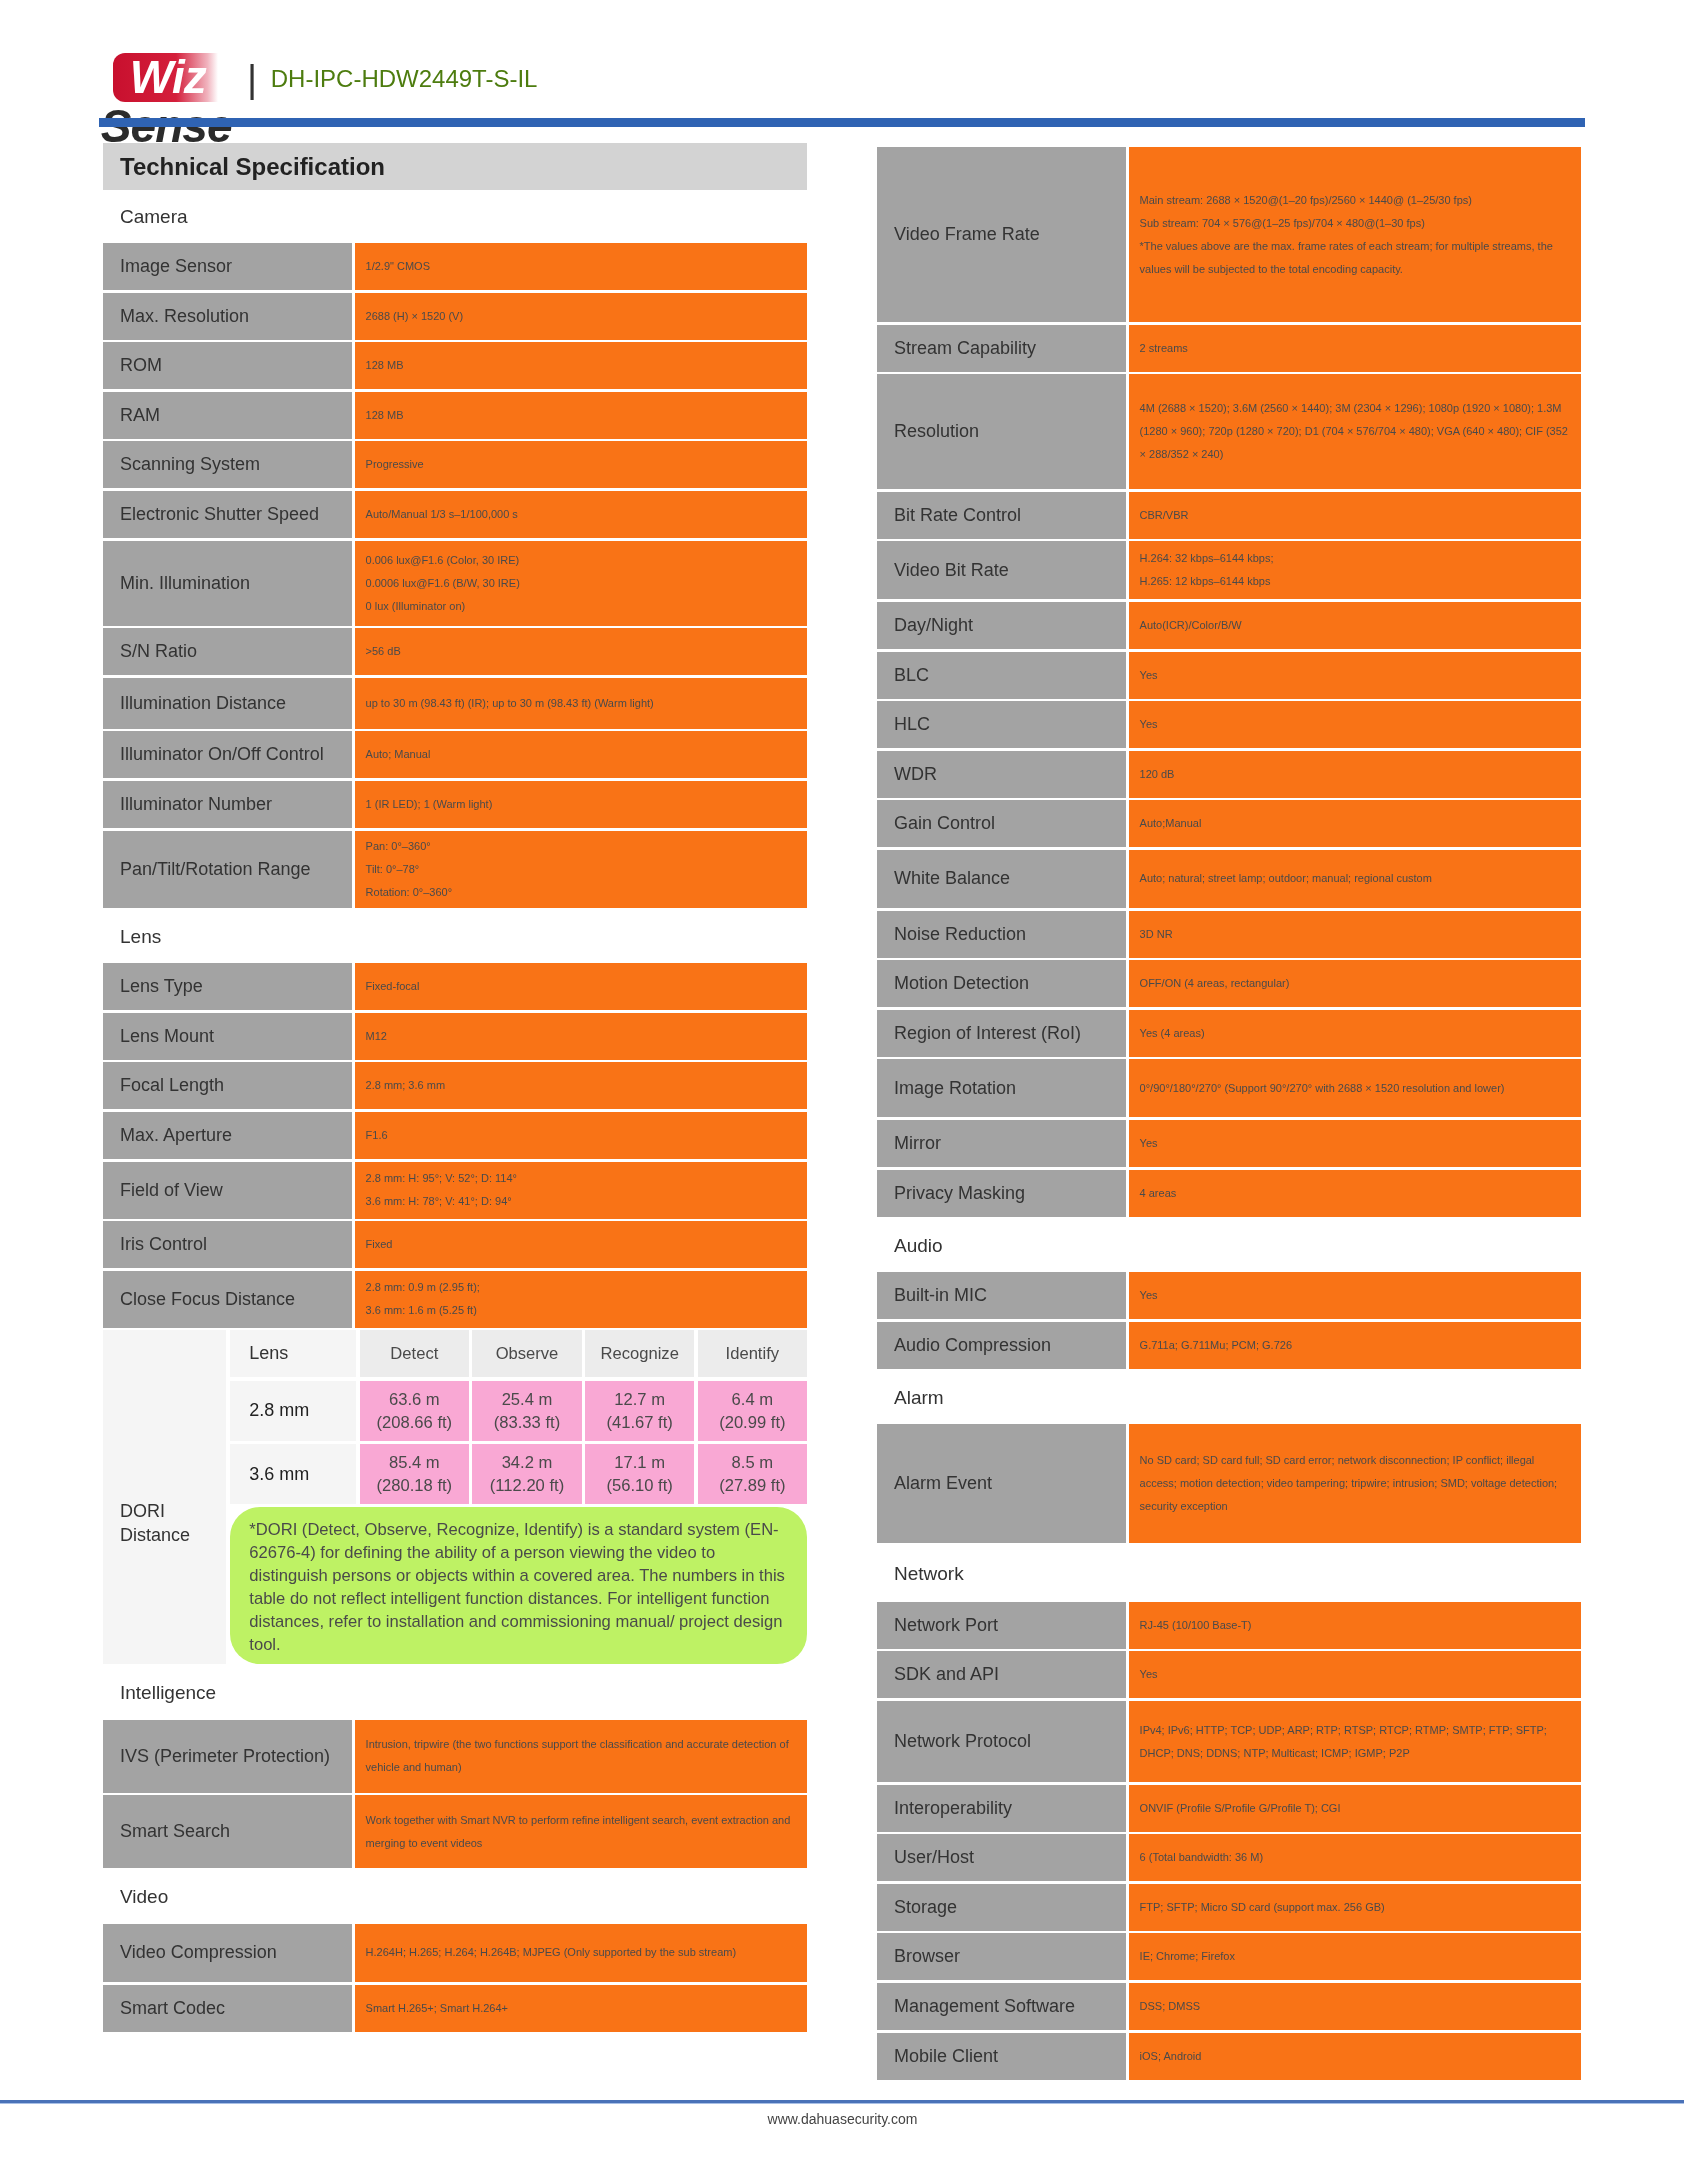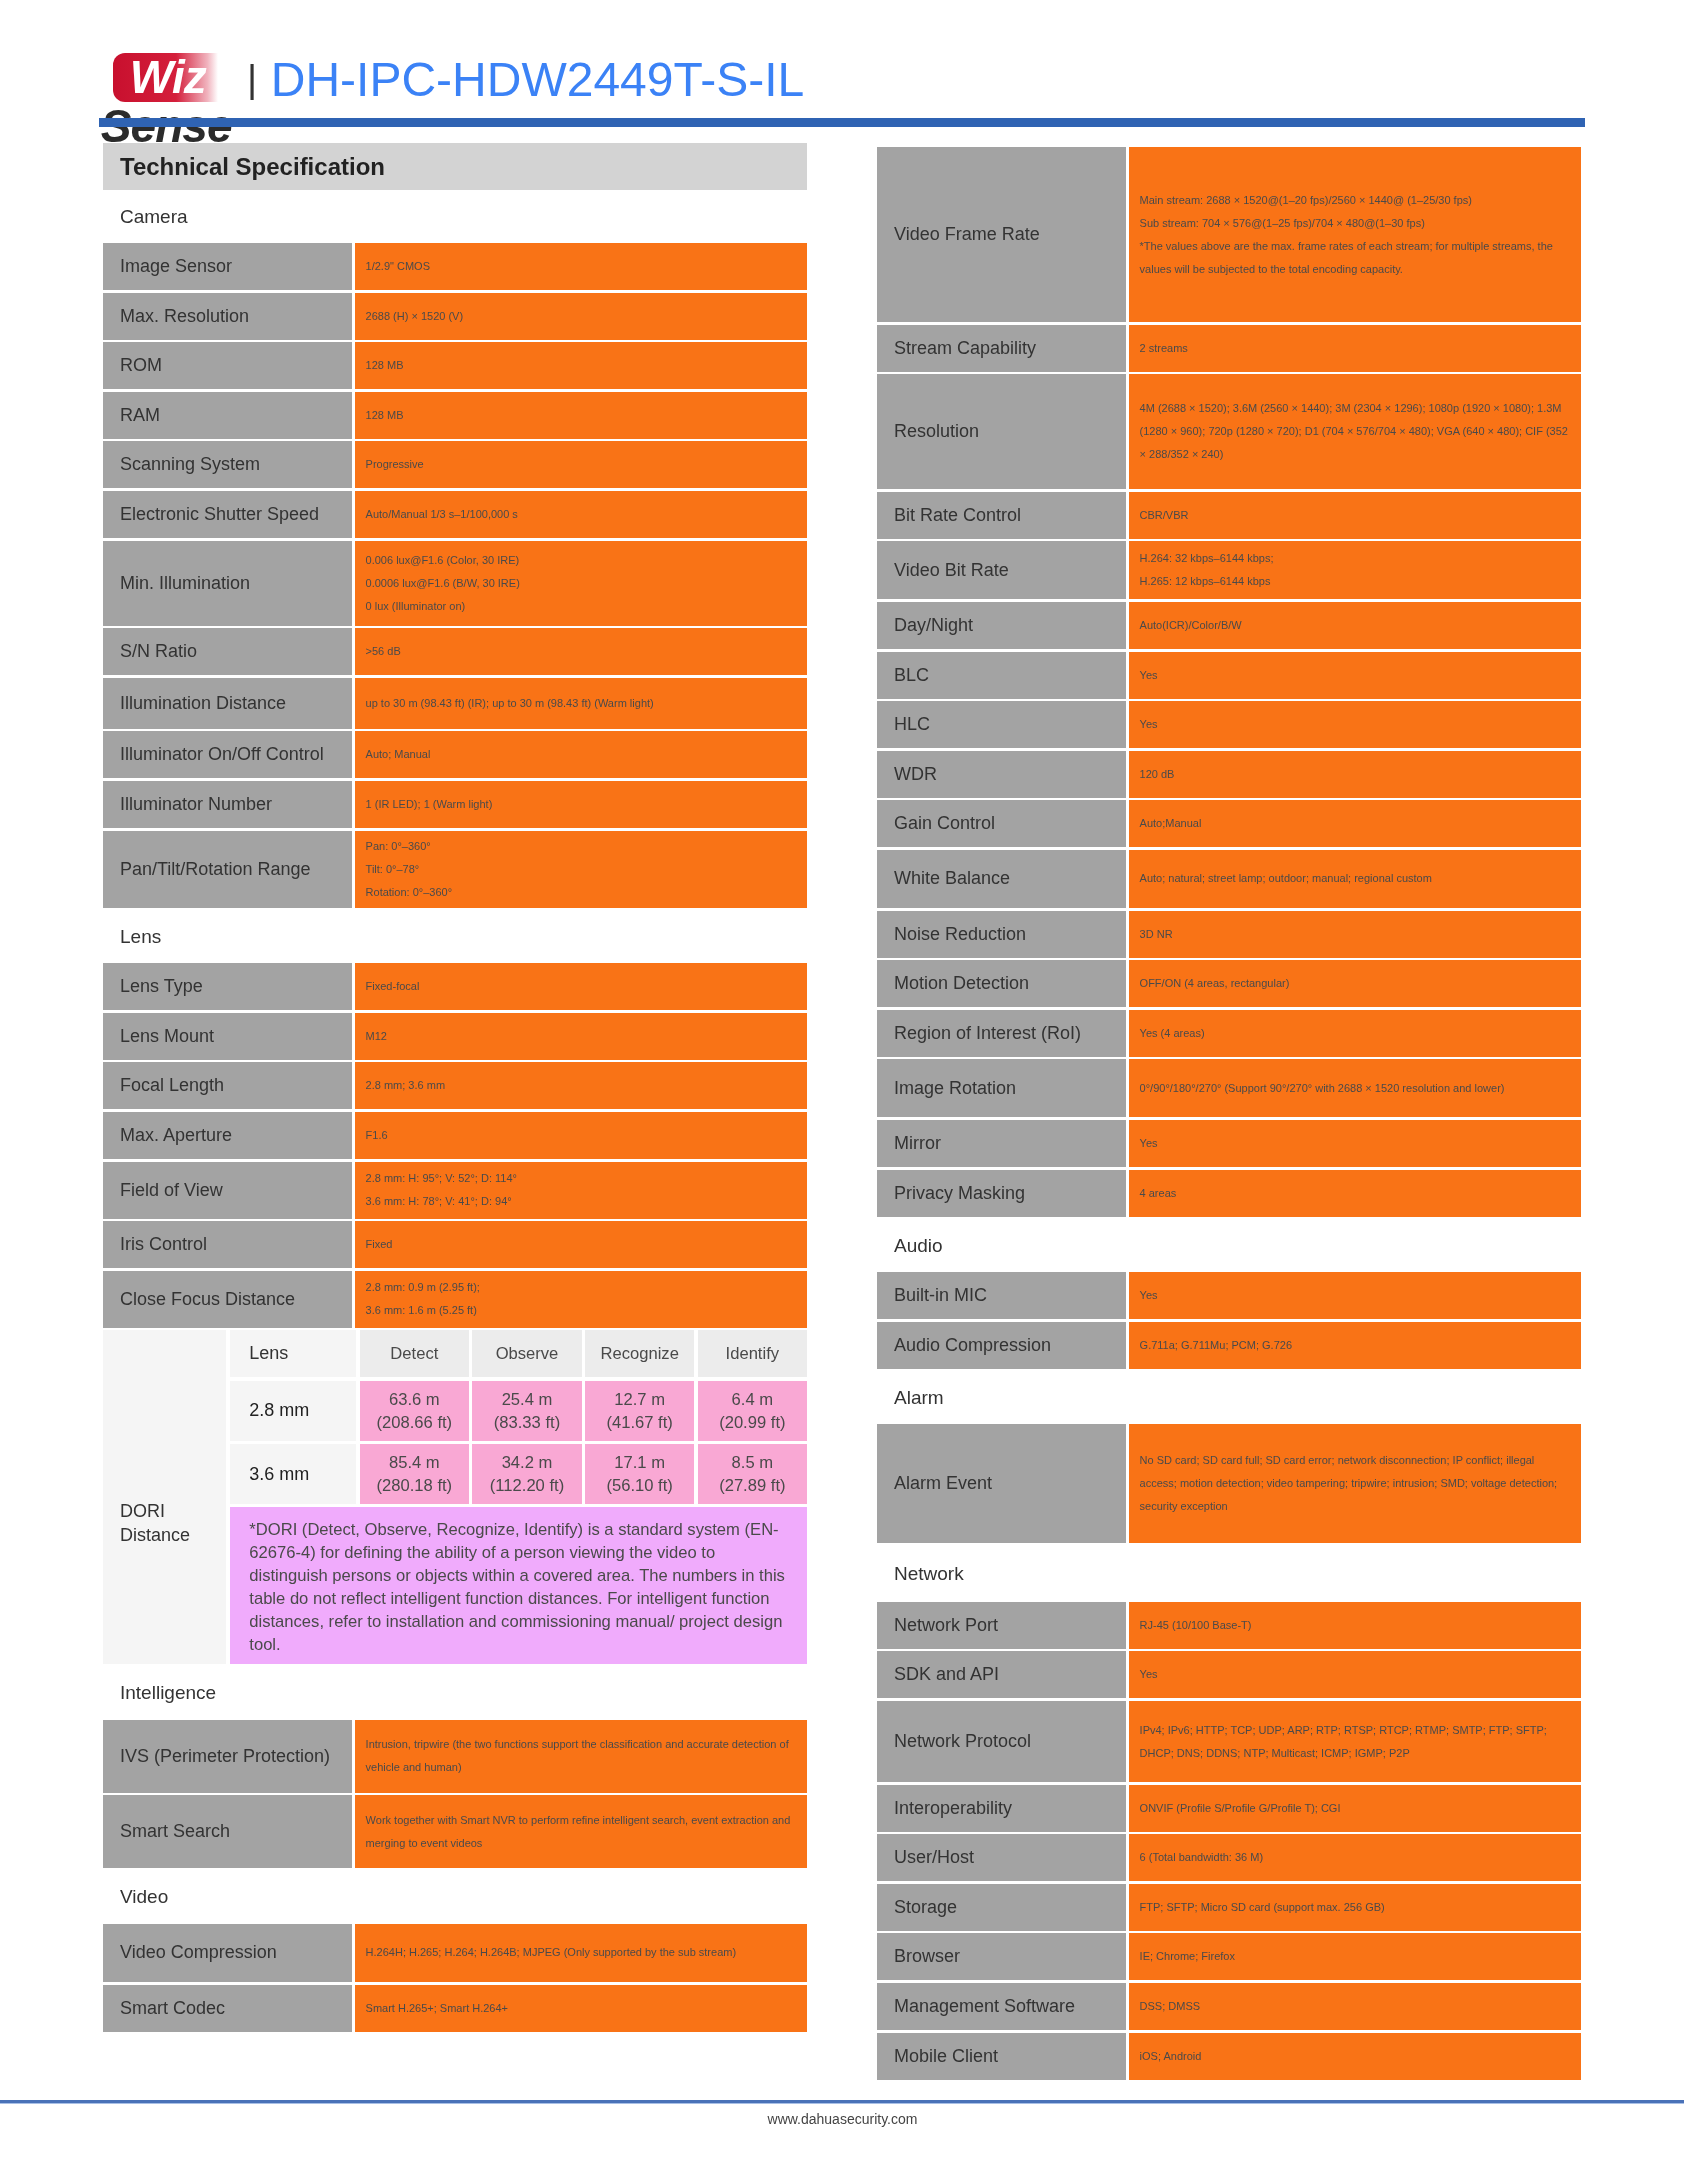--- a/index.html
+++ b/index.html
@@ -5,21 +5,21 @@
   html, body { margin: 0; padding: 0; background: #ffffff; }
   body { width: 1685px; height: 2181px; position: relative; overflow: hidden;
          font-family: "Liberation Sans", "DejaVu Sans", sans-serif; color: #3a3a3a; }
   .header { position: absolute; left: 99px; top: 49px; height: 60px; display: flex; align-items: center; }
   .logo { display: flex; align-items: center; height: 53px; flex-direction: column; }
   .logo-wiz { position: relative; background: linear-gradient(90deg, #c8102e 0%, #d41f3b 60%, rgba(214,40,70,0.35) 90%, rgba(255,255,255,0) 100%);
               color: #fff; font-style: italic; font-weight: bold; font-size: 46px; line-height: 49px;
               padding: 0 12px 0 17px; border-radius: 12px 0 0 12px; letter-spacing: -0.9px; }
   .logo-sense { color: #2b2b2b; font-style: italic; font-weight: bold; font-size: 46px; line-height: 49px; margin-left: 1.7px; letter-spacing: -0.9px; }
   .header-sep { color: #333; font-size: 39px; margin: 0 13.6px 0 15.3px; font-weight: 300; }
-  .model { font-size: 48px; color: #3b82f6; letter-spacing: 0px; }
+  .model { font-size: 24px; color: #4d7c0f; letter-spacing: 0px; }
   .blue-bar { position: absolute; left: 99px; top: 118px; width: 1486px; height: 8.5px; background: #2f63b3; }
 
   .col { position: absolute; top: 143px; }
   .col-left { left: 103px; width: 704px; }
   .col-right { left: 877px; width: 704px; top: 147px; }
 
   .spec-title { background: #d3d3d3; height: 47px; display: flex; align-items: center; padding-left: 17px;
                 font-size: 24px; font-weight: bold; color: #222; }
   .section-h { font-size: 19px; color: #333; height: 53px; display: flex; align-items: center; padding-left: 17px; }
 
@@ -35,21 +35,21 @@
               font-size: 18px; color: #333; line-height: 24px; white-space: pre-line; padding-top: 51px; }
   .dori-body { flex: 1; margin-left: 4.3px; display: flex; flex-direction: column; }
   .dori-r { display: flex; margin-bottom: 3.4px; }
   .dori-r .c0 { flex: 0 0 126px; background: #f5f5f5; display: flex; align-items: center; padding-left: 19px; box-sizing: border-box; font-size: 18px; color: #333; }
   .dori-r .c { flex: 1; background: #f9a8d4; margin-left: 3.4px; display: flex; align-items: center; justify-content: center; text-align: center;
                font-size: 16.6px; color: #4a4a4a; line-height: 23px; white-space: pre-line; }
   .dori-r.head .c0, .dori-r.head .c { height: 47px; }
   .dori-r.head .c { background: #ececec; }
   .dori-r.data .c0, .dori-r.data .c { height: 60px; }
   .dori-r.data .c0 { font-size: 18px; color: #222; }
-  .dori-note { background: #f0abfc; padding: 10.2px 19px 8.5px 19px; font-size: 16.6px; line-height: 23px; color: #4a4a4a; }
+  .dori-note { background: #bef264; padding: 10.2px 19px 8.5px 19px; font-size: 16.6px; line-height: 23px; color: #4a4a4a; border-radius: 30px; }
 
   .footer-line { position: absolute; left: 0; top: 2100px; width: 1685px; height: 2.6px; background: #4a72b8; border-bottom: 0.9px solid #a9c0e6; }
   .footer-text { position: absolute; left: 0; top: 2111px; width: 1685px; text-align: center; font-size: 14px; color: #444; }
 </style>
 </head>
 <body>
 
 <div class="header">
   <div class="logo">
     <span class="logo-wiz">Wiz</span>

